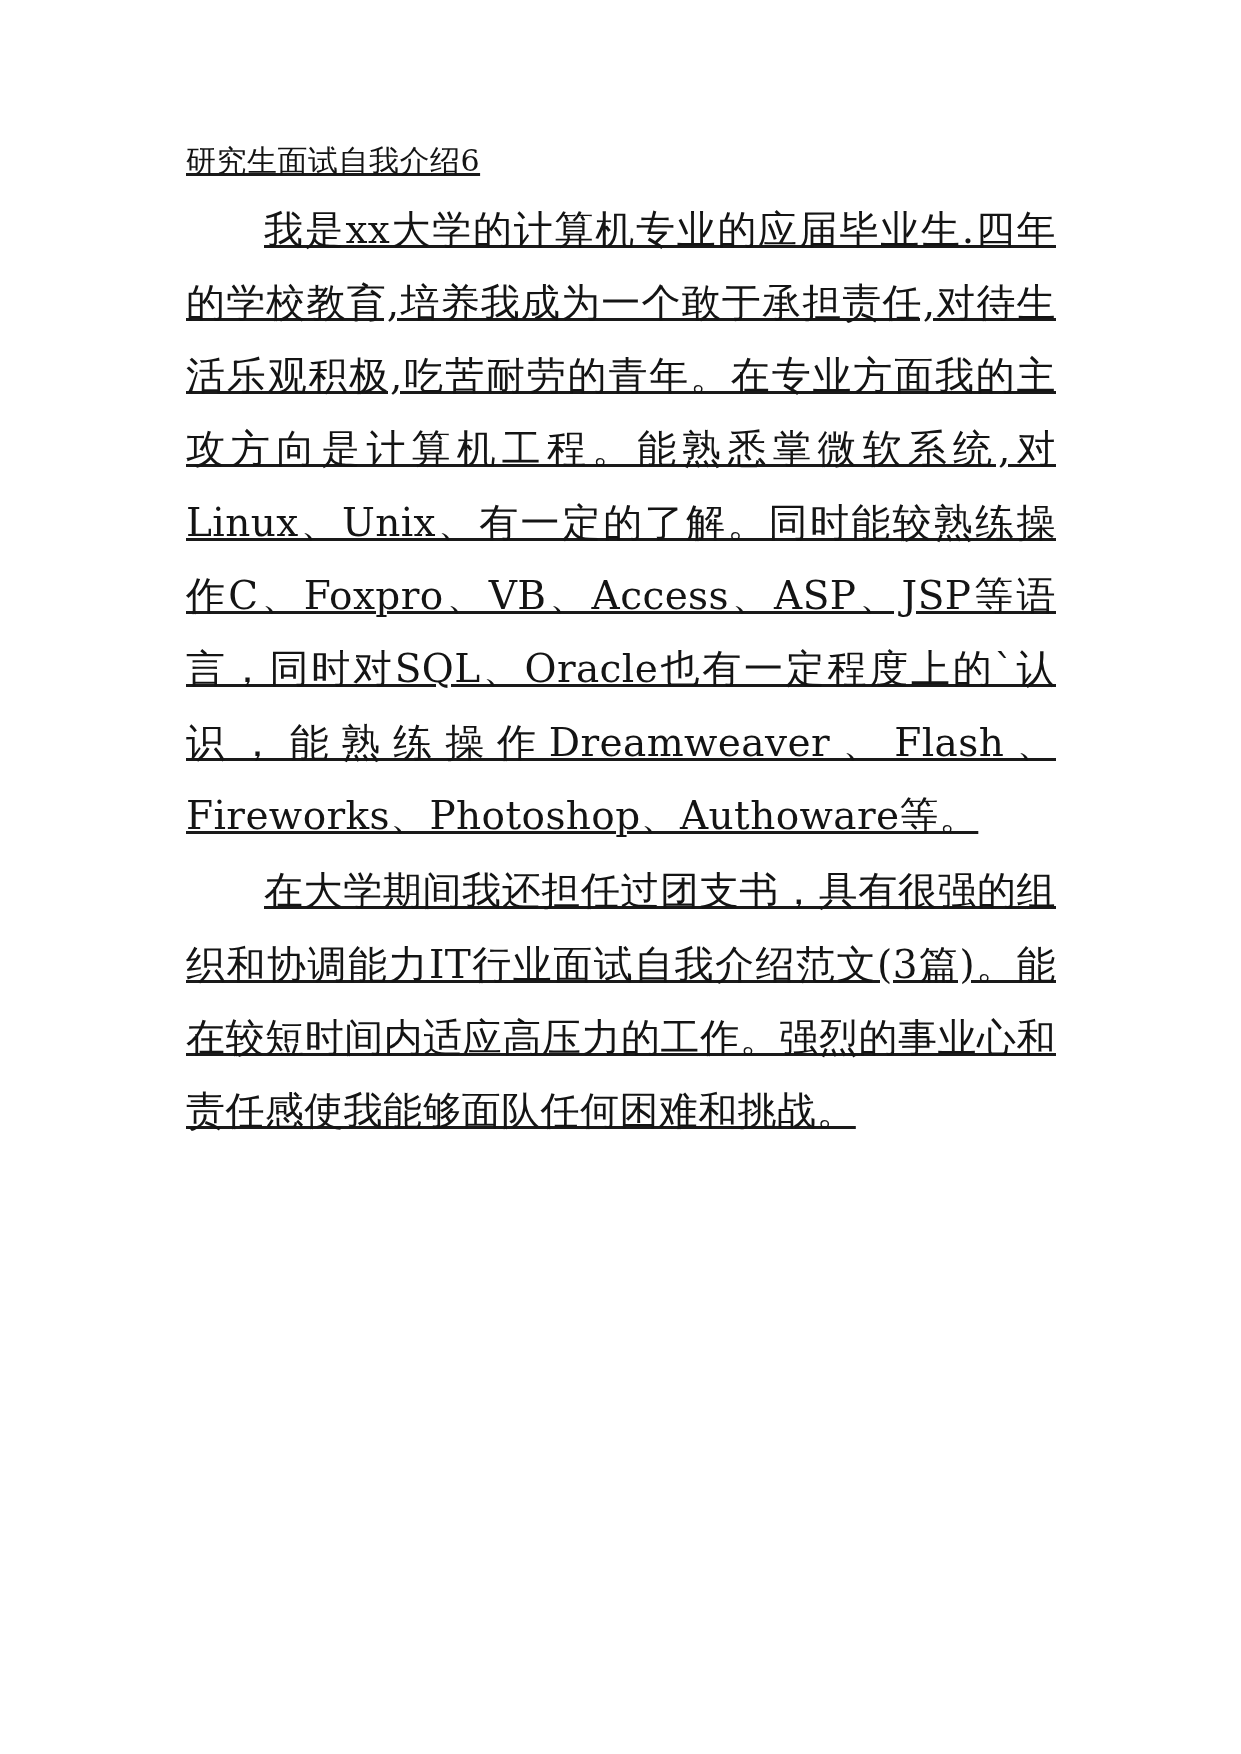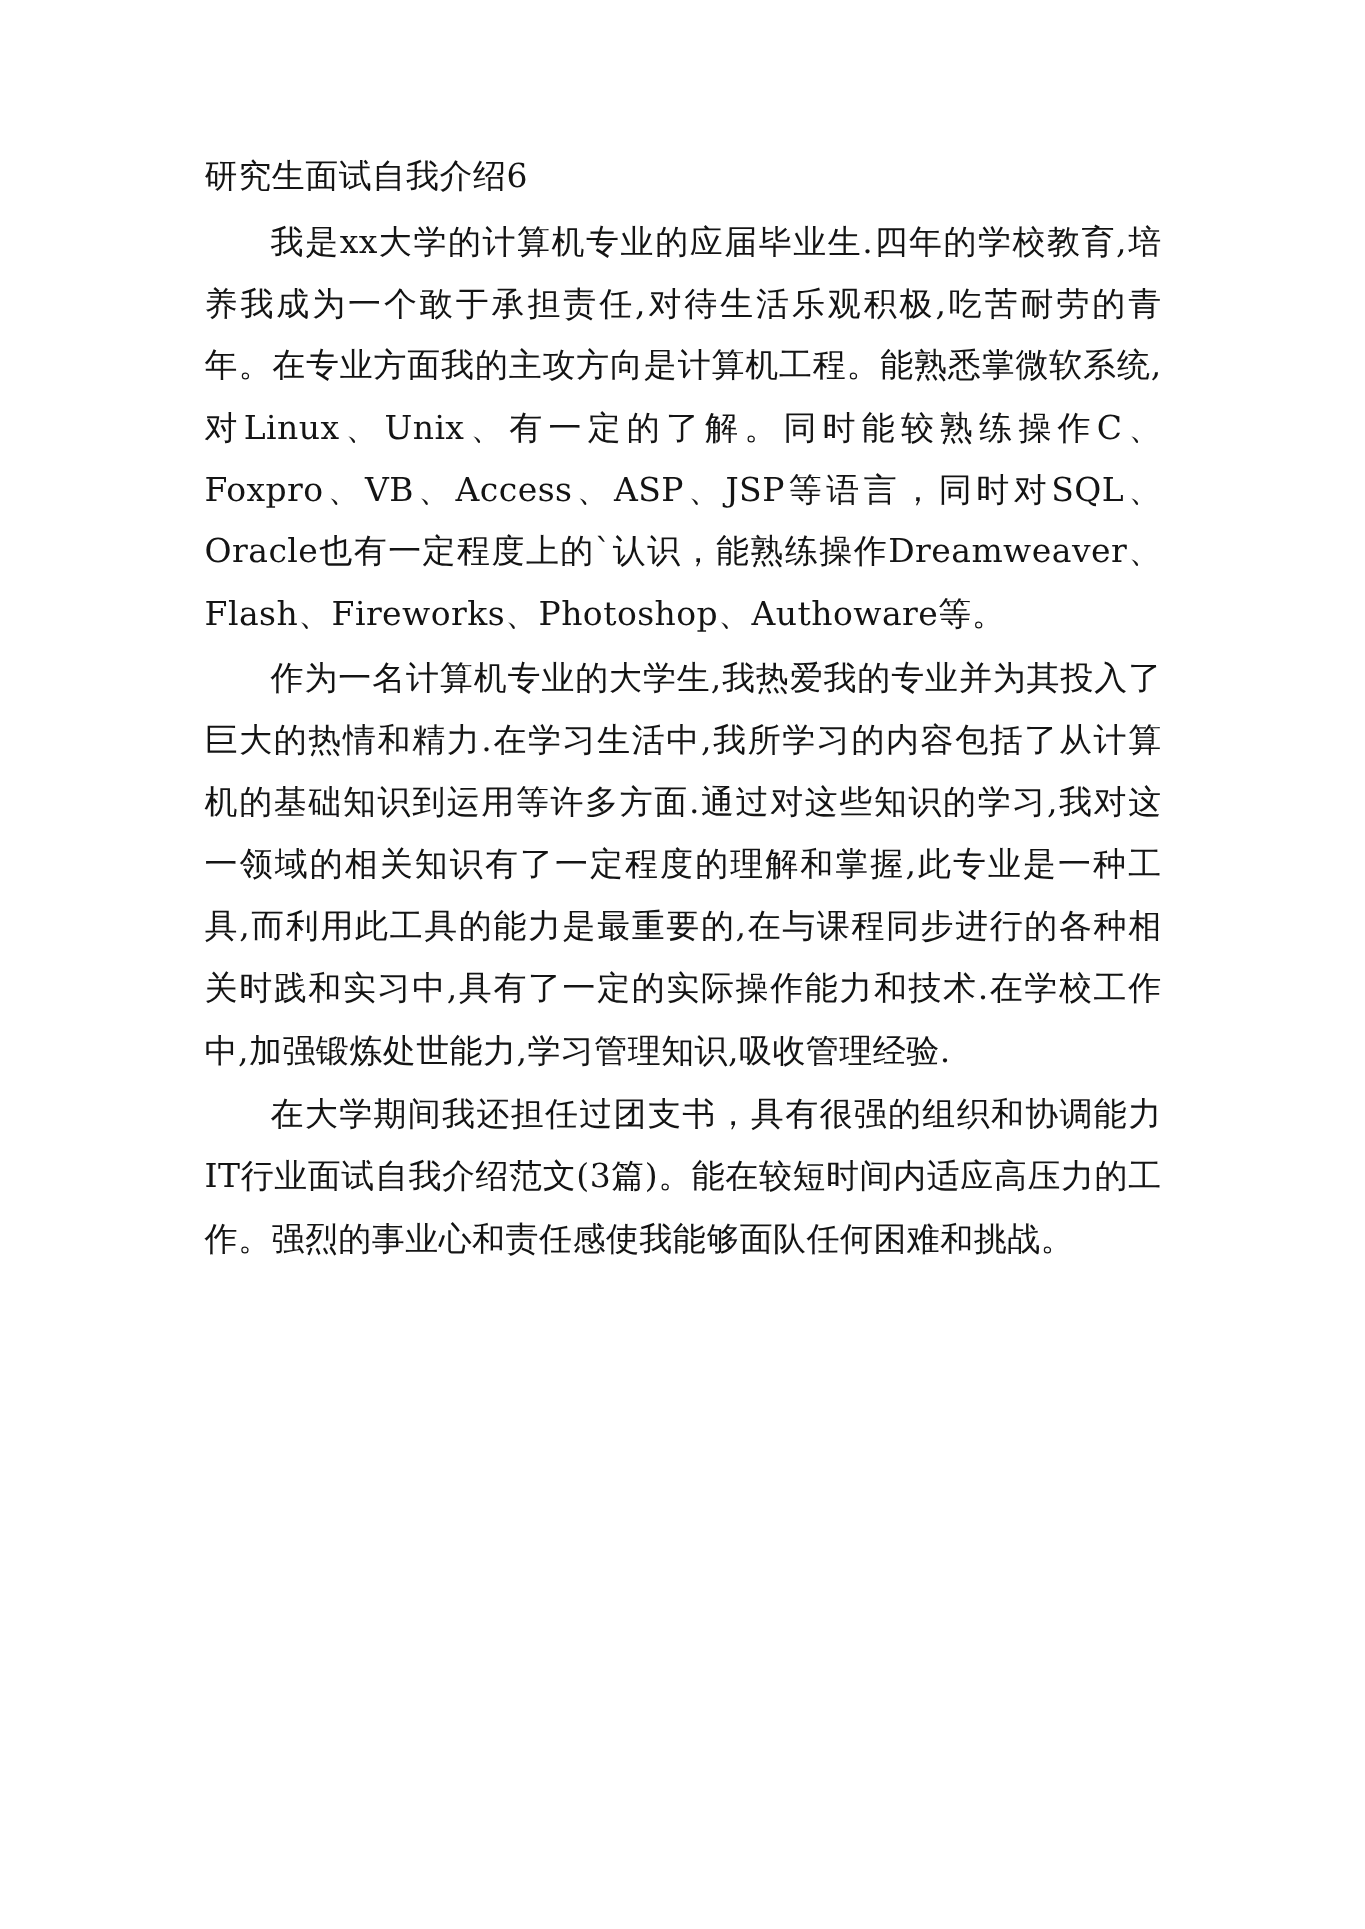--- a/index.html
+++ b/index.html
@@ -15,46 +15,46 @@
     box-sizing: border-box;
     overflow: hidden;
     font-family: "DejaVu Serif", "Liberation Serif", serif;
     color: #1a1a1a;
   }
   .content {
     position: absolute;
     left: 186px;
     top: 138px;
     width: 870px;
+    text-decoration: underline;
   }
   .doc-title {
     font-size: 30px;
     line-height: 1.55;
     margin: 0 0 8px 0;
     letter-spacing: 0.5px;
     font-weight: normal;
     color: #141414;
   }
   .para {
-    font-size: 30px;
+    font-size: 39px;
     line-height: 1.88;
     margin: 0 0 2px 0;
     text-align: justify;
     text-justify: inter-ideograph;
     text-indent: 2em;
     letter-spacing: 0.4px;
     color: #141414;
   }
   .para.last {
     margin-bottom: 0;
   }
 </style>
 </head>
 <body>
 
 <div class="page">
   <div class="content">
     <h1 class="doc-title">研究生面试自我介绍6</h1>
     <p class="para">我是xx大学的计算机专业的应届毕业生.四年的学校教育,培养我成为一个敢于承担责任,对待生活乐观积极,吃苦耐劳的青年。在专业方面我的主攻方向是计算机工程。能熟悉掌微软系统,对Linux、Unix、有一定的了解。同时能较熟练操作C、Foxpro、VB、Access、ASP、JSP等语言，同时对SQL、Oracle也有一定程度上的`认识，能熟练操作Dreamweaver、Flash、Fireworks、Photoshop、Authoware等。</p>
-    <p class="para">作为一名计算机专业的大学生,我热爱我的专业并为其投入了巨大的热情和精力.在学习生活中,我所学习的内容包括了从计算机的基础知识到运用等许多方面.通过对这些知识的学习,我对这一领域的相关知识有了一定程度的理解和掌握,此专业是一种工具,而利用此工具的能力是最重要的,在与课程同步进行的各种相关时践和实习中,具有了一定的实际操作能力和技术.在学校工作中,加强锻炼处世能力,学习管理知识,吸收管理经验.</p>
     <p class="para">在大学期间我还担任过团支书，具有很强的组织和协调能力IT行业面试自我介绍范文(3篇)。能在较短时间内适应高压力的工作。强烈的事业心和责任感使我能够面队任何困难和挑战。</p>
   </div>
 </div>
 
 </body></html>

